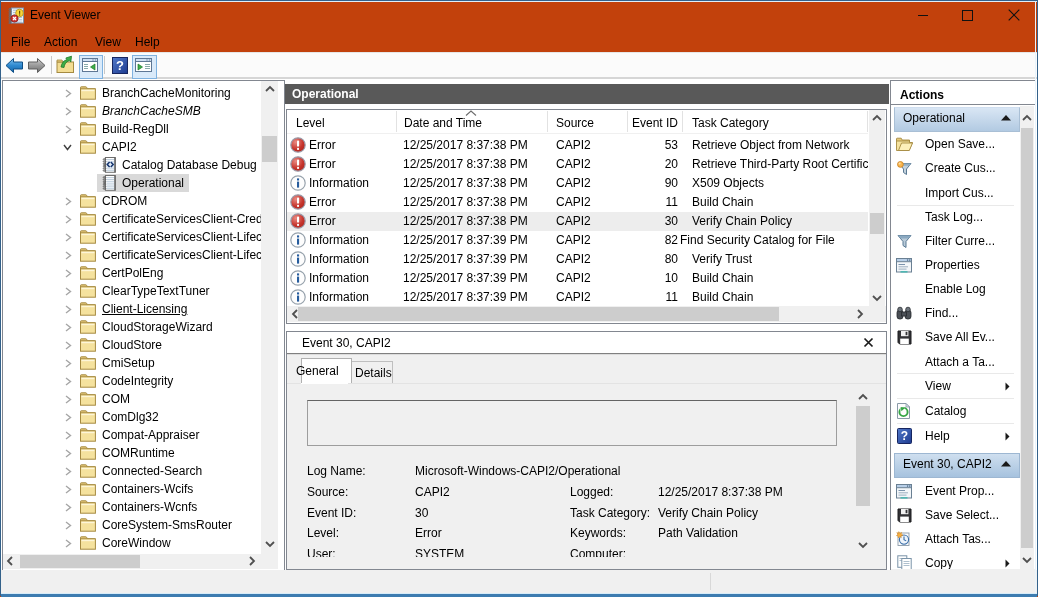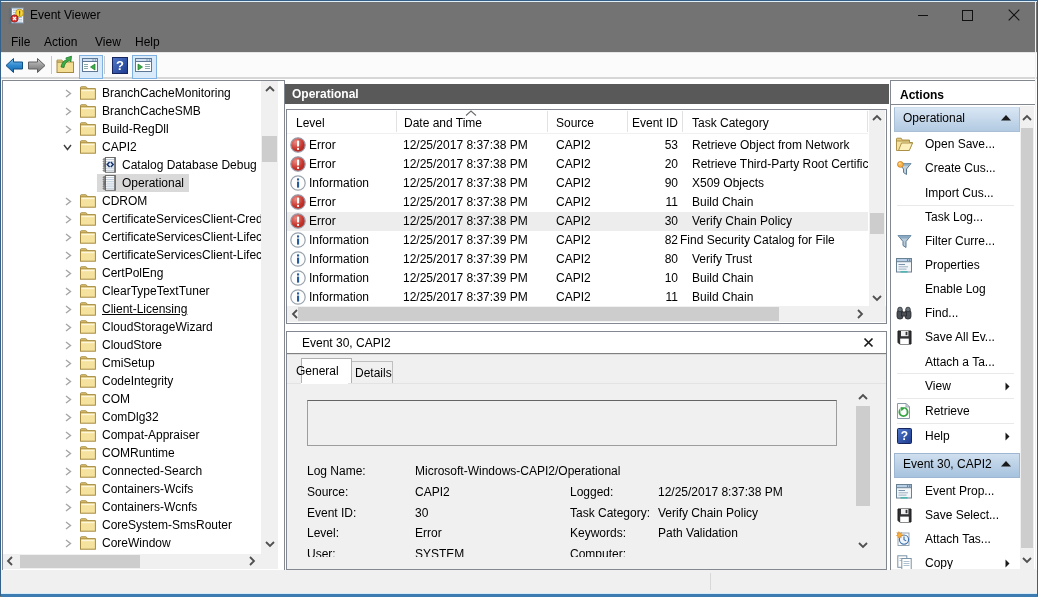--- a/index.html
+++ b/index.html
@@ -1,17 +1,17 @@
 <!DOCTYPE html>
 <html><head>
 <meta charset="utf-8">
 <style>
 html,body{margin:0;padding:0;}
 body{width:1038px;height:597px;overflow:hidden;font-family:"Liberation Sans",sans-serif;font-size:12px;color:#000;}
-#win{position:absolute;left:0;top:0;width:1038px;height:597px;background:#737373;overflow:hidden;}
+#win{position:absolute;left:0;top:0;width:1038px;height:597px;background:#c2410c;overflow:hidden;}
 .abs{position:absolute;}
 .t{position:absolute;white-space:nowrap;line-height:14px;}
 .sbtrack{position:absolute;background:#f0f0f0;}
 .sbthumb{position:absolute;background:#cdcdcd;}
 svg{display:block;}
 .hdrsec{position:absolute;left:894px;width:124px;height:23px;background:linear-gradient(#d9e6f4,#b2cae2);border:1px solid #a9bfd5;border-top:1px solid #cfdef0;}
 </style>
 </head>
 <body>
 <div id="win">
@@ -121,21 +121,21 @@
       </svg>
       <div class="t" style="left:99px;top:5px;">BranchCacheMonitoring</div>
 <svg class="abs" style="left:61px;top:26px;" width="8" height="9" viewBox="0 0 8 9">
         <polyline points="2,1 6.5,4.5 2,8" fill="none" stroke="#a6a6a6" stroke-width="1.4"></polyline>
       </svg>
       <svg class="abs" style="left:77px;top:23px;" width="16" height="14" viewBox="0 0 16 14">
         <path d="M0.5,4 L0.5,1.5 Q0.5,0.8 1.2,0.8 L5.8,0.8 Q6.4,0.8 6.6,1.3 L7.3,2.8 L15,2.8" fill="#e6c97a" stroke="#a58a41" stroke-width="1"></path>
         <rect x="0.5" y="2.8" width="14.9" height="10.4" fill="#f5e29e" stroke="#a58a41" stroke-width="1"></rect>
         <rect x="1.5" y="3.8" width="12.9" height="1.4" fill="#fdf6d8"></rect>
       </svg>
-      <div class="t" style="left:99px;top:23px;">BranchCacheSMB</div>
+      <div class="t" style="left:99px;top:23px;font-style:italic;">BranchCacheSMB</div>
 <svg class="abs" style="left:61px;top:44px;" width="8" height="9" viewBox="0 0 8 9">
         <polyline points="2,1 6.5,4.5 2,8" fill="none" stroke="#a6a6a6" stroke-width="1.4"></polyline>
       </svg>
       <svg class="abs" style="left:77px;top:41px;" width="16" height="14" viewBox="0 0 16 14">
         <path d="M0.5,4 L0.5,1.5 Q0.5,0.8 1.2,0.8 L5.8,0.8 Q6.4,0.8 6.6,1.3 L7.3,2.8 L15,2.8" fill="#e6c97a" stroke="#a58a41" stroke-width="1"></path>
         <rect x="0.5" y="2.8" width="14.9" height="10.4" fill="#f5e29e" stroke="#a58a41" stroke-width="1"></rect>
         <rect x="1.5" y="3.8" width="12.9" height="1.4" fill="#fdf6d8"></rect>
       </svg>
       <div class="t" style="left:99px;top:41px;">Build-RegDll</div>
 <svg class="abs" style="left:60px;top:62px;" width="9" height="8" viewBox="0 0 9 8">
@@ -646,21 +646,21 @@
 <svg class="abs" style="left:1005px;top:382px;" width="5" height="9" viewBox="0 0 5 9">
       <path d="M0.5,0.5 L4.5,4.5 L0.5,8.5 Z" fill="#1a1a1a"></path>
     </svg>
     <svg class="abs" style="left:896px;top:403px;" width="16" height="16" viewBox="0 0 16 16">
       <path d="M1.5,0.5 L10,0.5 L13.5,4 L13.5,15.5 L1.5,15.5 Z" fill="#fdfdfd" stroke="#8a9aa8" stroke-width="1"></path>
       <path d="M10,0.5 L10,4 L13.5,4 Z" fill="#dfe6ec" stroke="#8a9aa8" stroke-width="0.8"></path>
       <circle cx="7.5" cy="9" r="4.1" fill="none" stroke="#35a544" stroke-width="1.9"></circle>
       <rect x="4.5" y="4.6" width="4" height="3" fill="#fdfdfd"></rect>
       <path d="M4.6,4.0 L9.0,5.0 L5.4,8.2 Z" fill="#35a544"></path>
     </svg>
-    <div class="t" style="left:925px;top:404px;">Retrieve</div>
+    <div class="t" style="left:925px;top:404px;">Catalog</div>
 <svg class="abs" style="left:897px;top:428px;" width="15" height="16" viewBox="0 0 15 16">
       <defs>
         <linearGradient id="hq2" x1="0" y1="0" x2="1" y2="1">
           <stop offset="0" stop-color="#5179c9"></stop>
           <stop offset="1" stop-color="#1d3a8f"></stop>
         </linearGradient>
       </defs>
       <rect x="0.5" y="0.5" width="14" height="15" rx="1" fill="url(#hq2)" stroke="#16255f" stroke-width="1"></rect>
       <text x="7.5" y="12" font-family="Liberation Sans" font-size="12" font-weight="bold" fill="#fff" text-anchor="middle">?</text>
     </svg>

